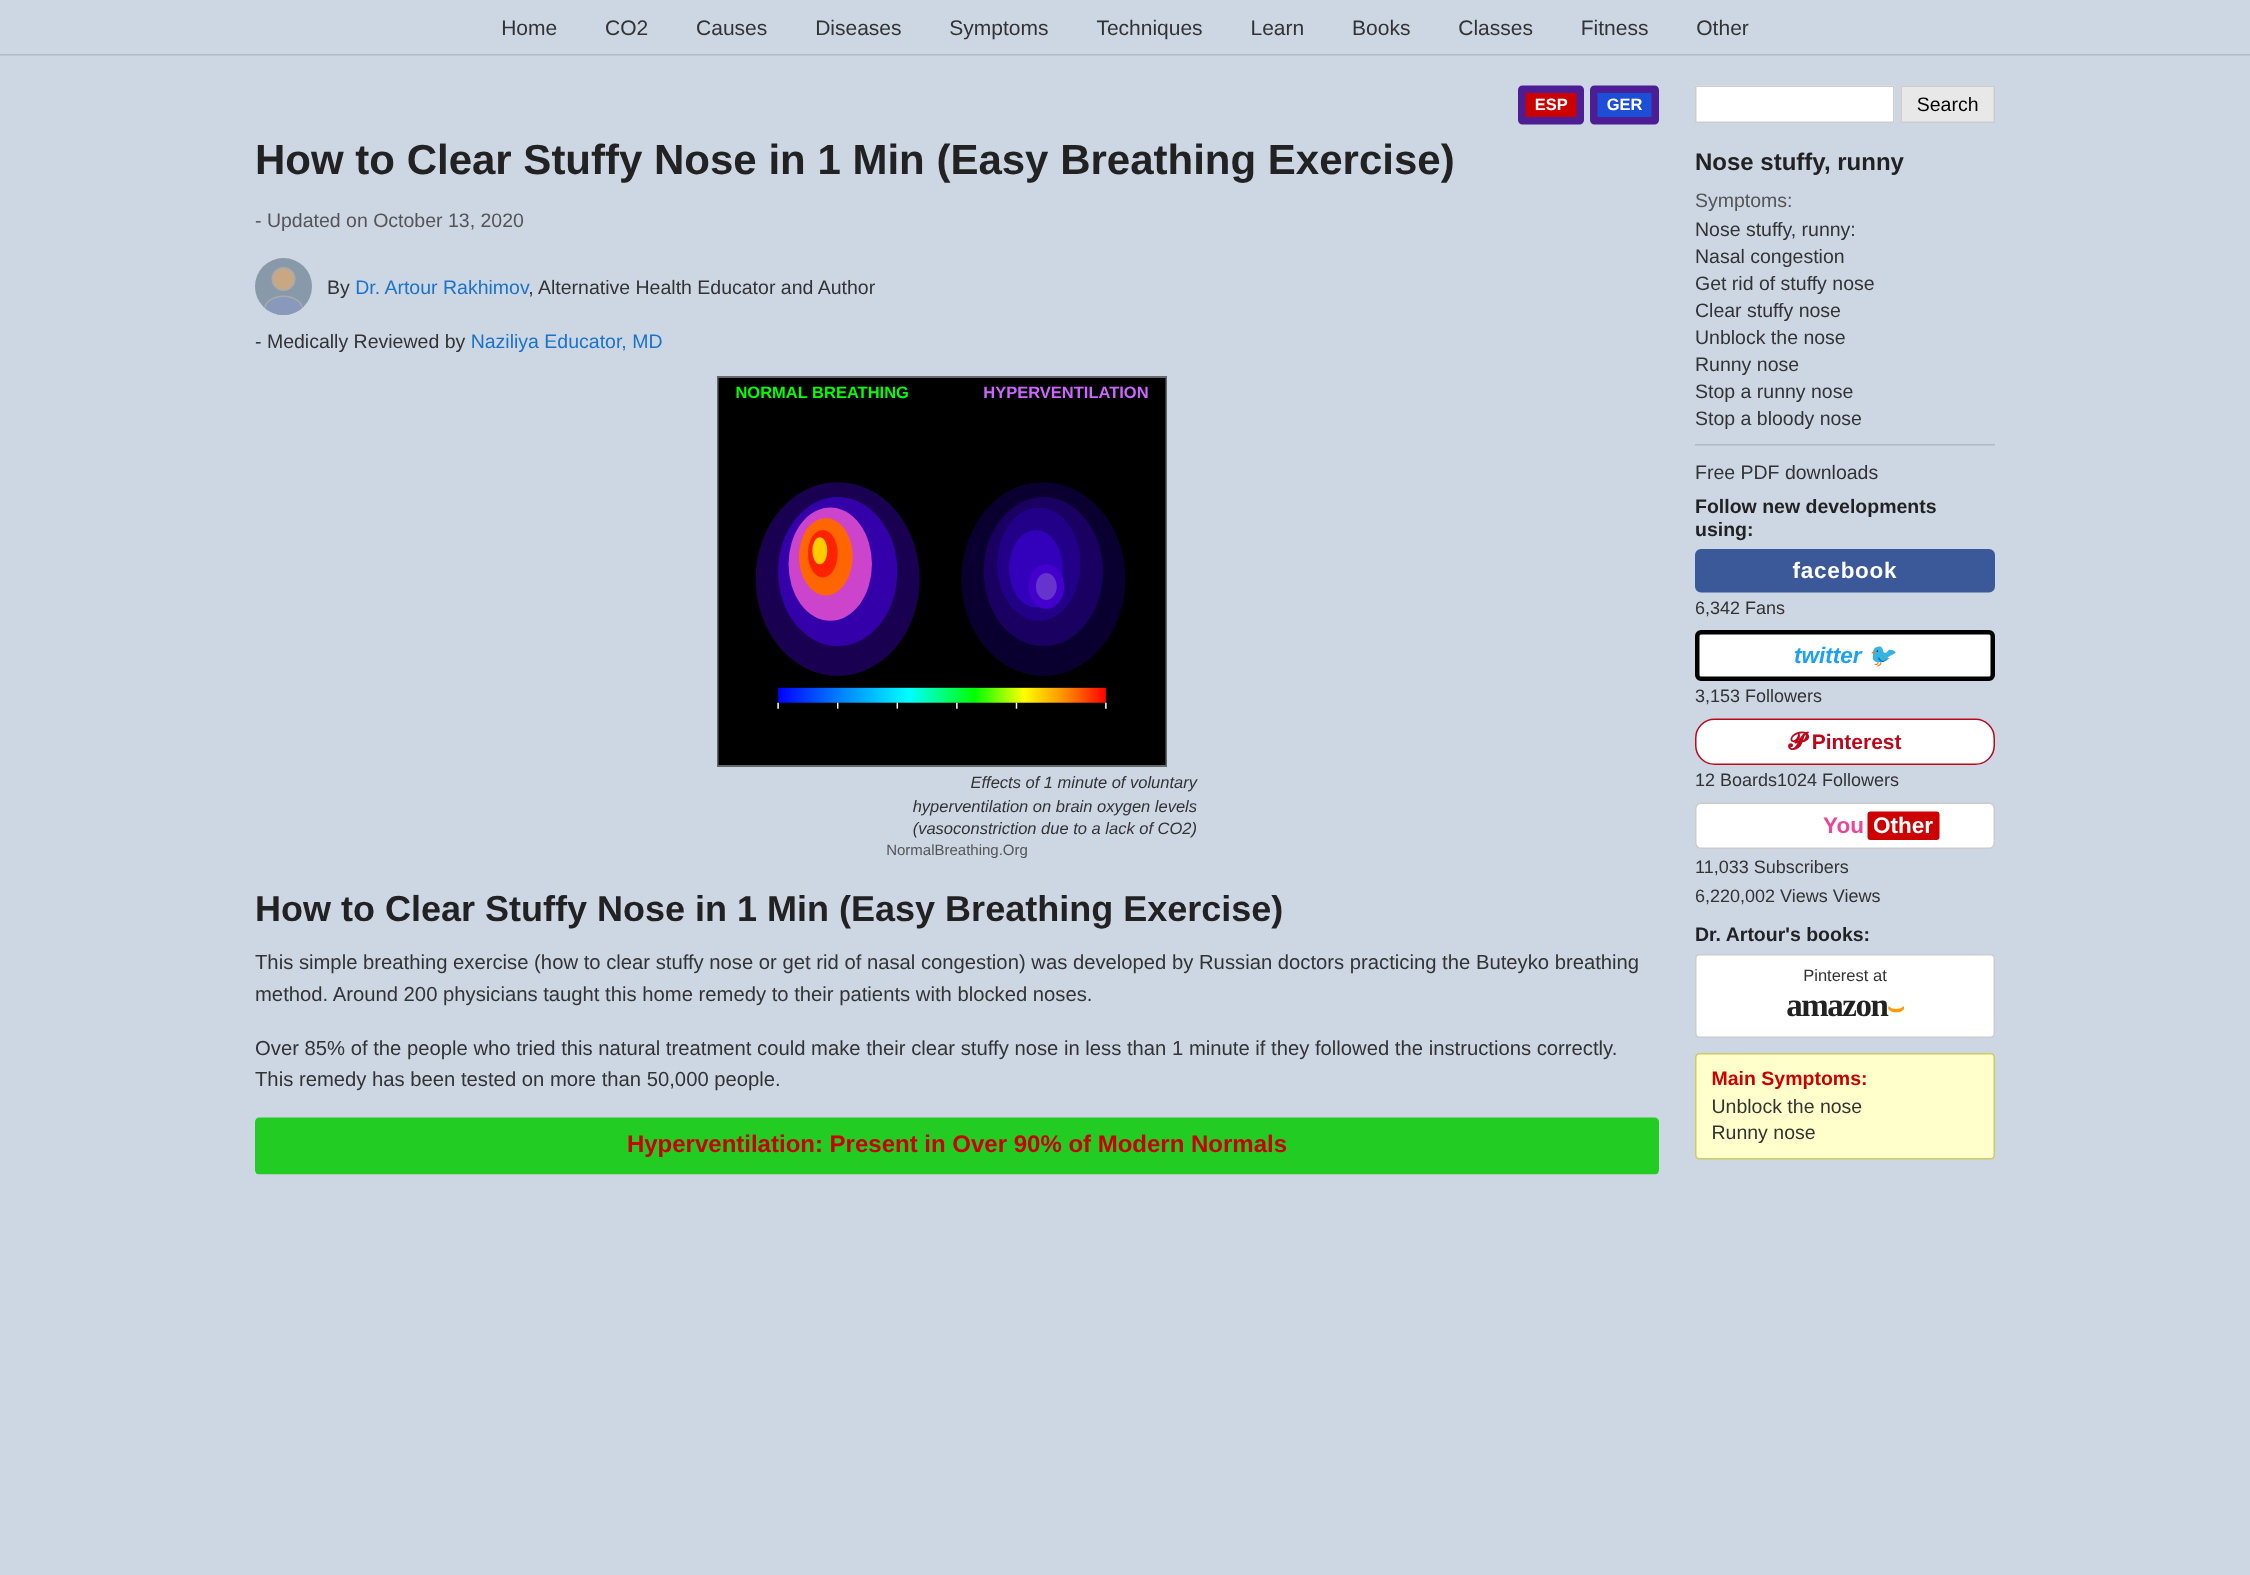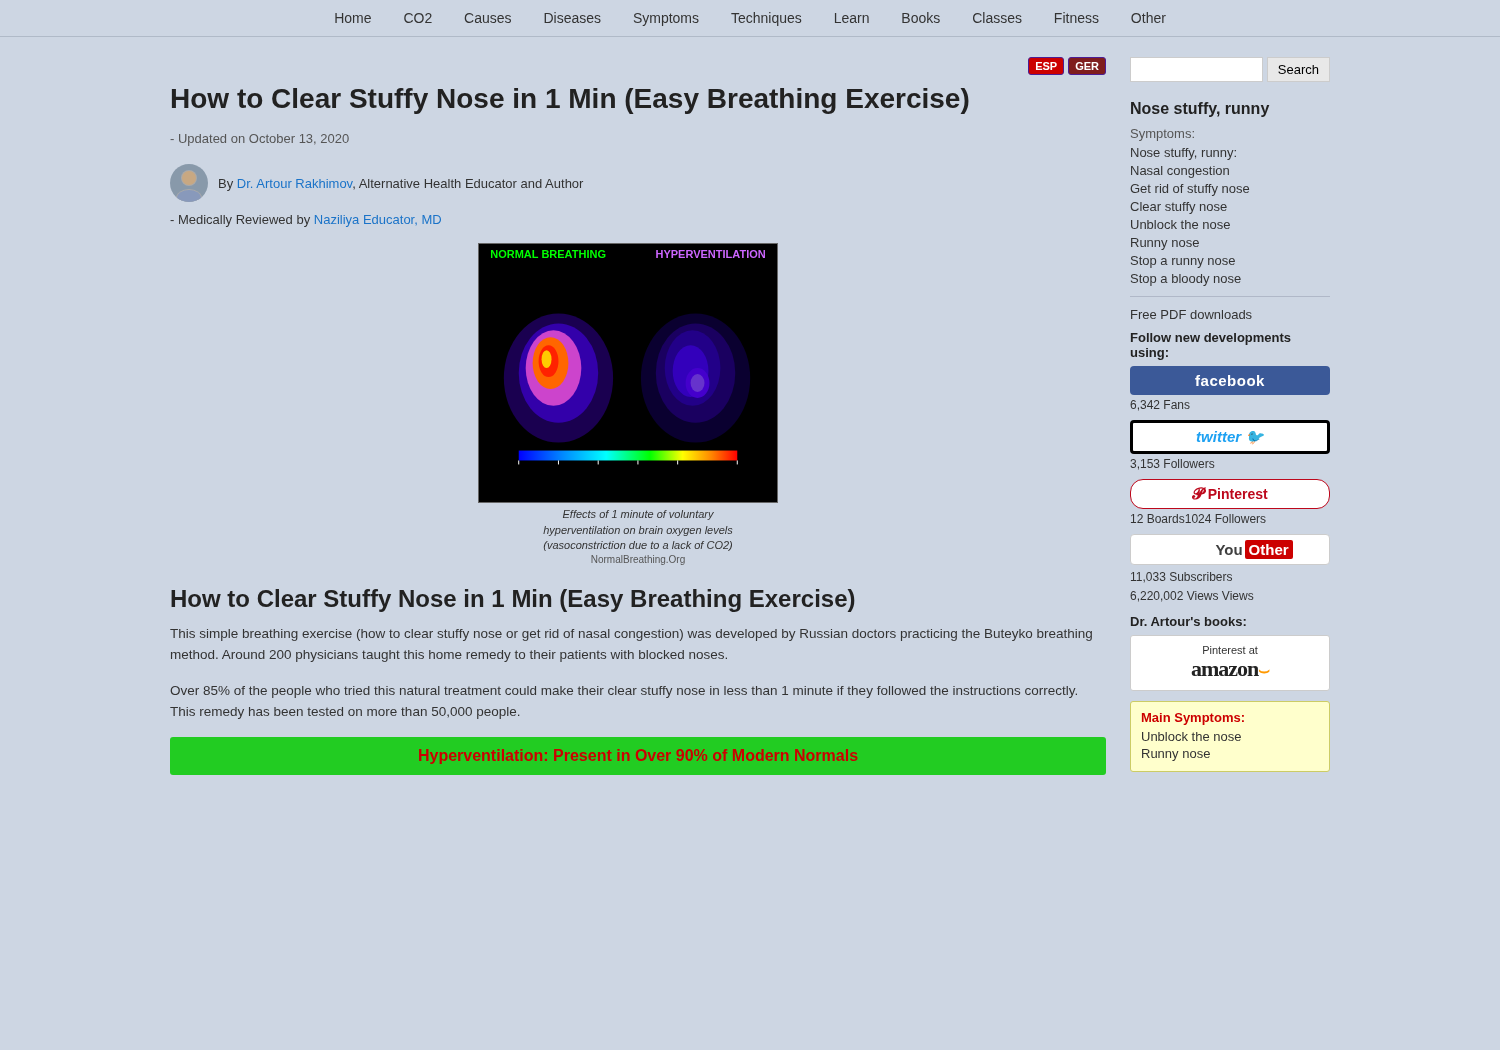--- a/index.html
+++ b/index.html
@@ -46,25 +46,25 @@
       justify-content: flex-end;
       margin-bottom: 6px;
       gap: 4px;
     }
     .flag-btn {
       display: inline-block;
       padding: 2px 6px;
       font-size: 11px;
       font-weight: bold;
       border-radius: 3px;
-      border: 1px solid #4c1d95;
+      border: 5px solid #4c1d95;
       cursor: pointer;
     }
     .flag-esp { background: #c00; color: #fff; }
-    .flag-ger { background: #7f1d1d; color: #fff; }
+    .flag-ger { background: #1d4ed8; color: #fff; }
 
     
     h1.article-title {
       font-size: 28px;
       font-weight: bold;
       color: #222;
       margin-bottom: 14px;
       line-height: 1.3;
     }
     .updated-date {
@@ -121,21 +121,21 @@
     }
     .brain-scan-header .nb { color: #00ff00; }
     .brain-scan-header .hv { color: #cc66ff; }
     .brain-scan-canvas {
       width: 100%;
       flex: 1;
     }
     .brain-scan-caption {
       font-size: 11px;
       color: #333;
-      text-align: center;
+      text-align: right;
       margin-top: 4px;
       line-height: 1.4;
       font-style: italic;
     }
     .brain-scan-source {
       font-size: 10px;
       color: #555;
       text-align: center;
     }
 
@@ -284,21 +284,21 @@
       padding: 5px 10px;
       border-radius: 4px;
       text-decoration: none;
       margin-bottom: 3px;
     }
     .youtube-inner {
       display: inline-flex;
       align-items: center;
       gap: 2px;
     }
-    .youtube-you { color: #404040; margin-left: 48px; }
+    .youtube-you { color: #ec4899; margin-left: 48px; }
     .youtube-tube { background: #cc0000; color: #fff; padding: 1px 4px; border-radius: 2px; }
     .sidebar-stats {
       font-size: 12px;
       color: #333;
       margin-bottom: 8px;
       line-height: 1.6;
     }
     .sidebar-books-label {
       font-weight: bold;
       font-size: 13px;

